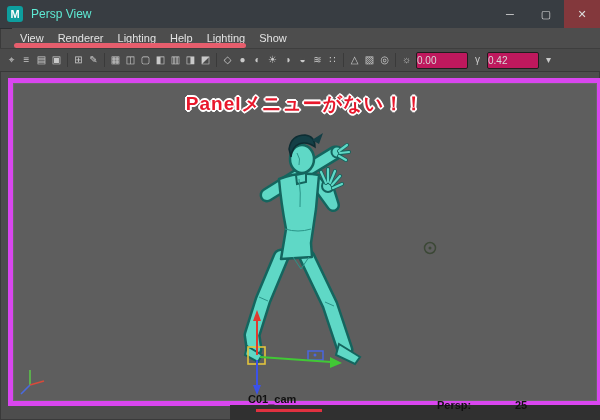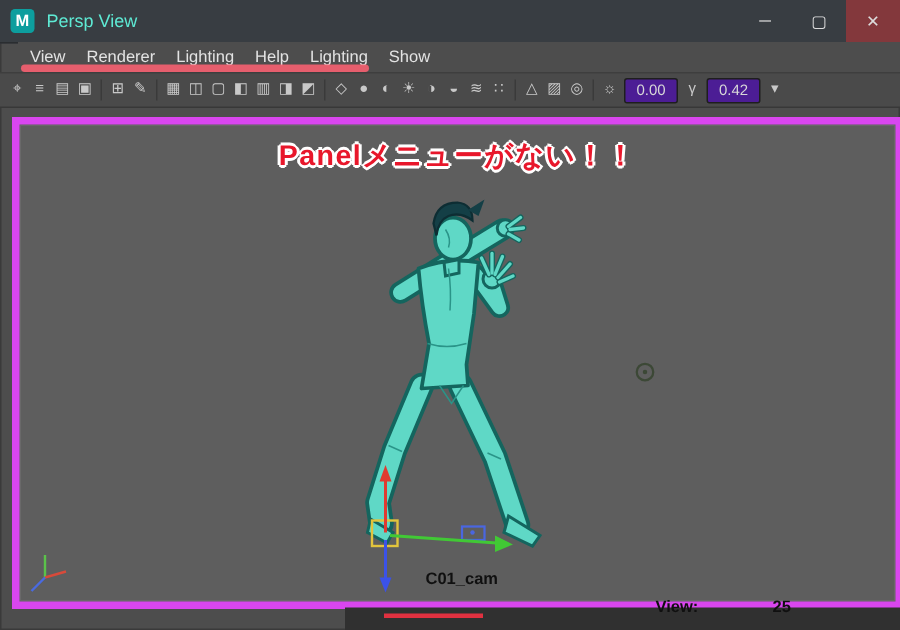--- a/index.html
+++ b/index.html
@@ -21,35 +21,35 @@
   .mitem{color:#e3e3e3;font-size:11px;margin-right:14px;white-space:nowrap;}
   .menu-annotation{position:absolute;left:2px;top:15px;width:232px;height:5px;
                    background:rgba(243,96,112,.92);border-radius:3px;}
   
   .toolbar{position:absolute;left:0;top:48px;width:600px;height:24px;background:#4a4a4a;
            border-top:1px solid #3e3e3e;border-bottom:1px solid #383838;display:flex;
            align-items:center;padding:0 4px;box-sizing:border-box;overflow:hidden;}
   .ticon{width:15px;height:16px;line-height:16px;text-align:center;color:#c9c9c9;
          font-size:10px;flex:0 0 auto;}
   .tsep{width:1px;height:14px;background:#3a3a3a;margin:0 3px;flex:0 0 auto;}
-  .tfield{width:34px;height:15px;line-height:15px;background:#4c1d95;color:#d8d8d8;
-          font-size:10px;text-align:center;padding-right:0;border:1px solid #1e1e1e;
+  .tfield{width:34px;height:15px;line-height:15px;background:#be185d;color:#d8d8d8;
+          font-size:10px;text-align:left;padding-right:16px;border:1px solid #1e1e1e;
           border-radius:2px;margin:0 2px;flex:0 0 auto;}
   
   .viewport{position:absolute;left:8px;top:78px;width:584px;height:318px;background:#5e5e5e;
             border:5px solid #d946ef;box-shadow:inset 0 0 0 1px #696969;}
   .scene{position:absolute;left:0;top:0;}
   .annotation{position:absolute;left:0;right:0;top:8px;text-align:center;
               font-size:19px;font-weight:bold;color:#e8172b;letter-spacing:1px;
               text-shadow:-2px 0 0 #fff,2px 0 0 #fff,0 -2px 0 #fff,0 2px 0 #fff,
                           -1px -1px 0 #fff,1px -1px 0 #fff,-1px 1px 0 #fff,1px 1px 0 #fff;}
   
   .darkstrip{position:absolute;left:230px;top:405px;width:370px;height:15px;background:#303030;z-index:1;}
   .hudtext{position:absolute;font-size:11px;font-weight:bold;color:#101010;z-index:2;}
-  .hud-cam{left:248px;top:380px;width:84px;text-align:right;}
+  .hud-cam{left:248px;top:393px;width:84px;text-align:left;}
   .cam-underline{position:absolute;left:256px;top:409px;width:66px;height:3px;background:#e03140;z-index:3;}
   .hud-framelabel{left:437px;top:399px;}
   .hud-framevalue{left:515px;top:399px;text-align:right;}
 </style>
 </head>
 <body>
 
 <div class="window">
 
   <div class="titlebar">
@@ -209,16 +209,16 @@
         <line x1="17" y1="302" x2="8" y2="311" stroke="#4a6ae0"></line>
       </g>
     </svg>
 
     <div class="annotation">Panelメニューがない！！</div>
   </div>
 
   <div class="darkstrip"></div>
   <div class="hudtext hud-cam">C01_cam</div>
   <div class="cam-underline"></div>
-  <div class="hudtext hud-framelabel">View:</div>
+  <div class="hudtext hud-framelabel">Persp:</div>
   <div class="hudtext hud-framevalue">25</div>
 
 </div>
 
 </body></html>

